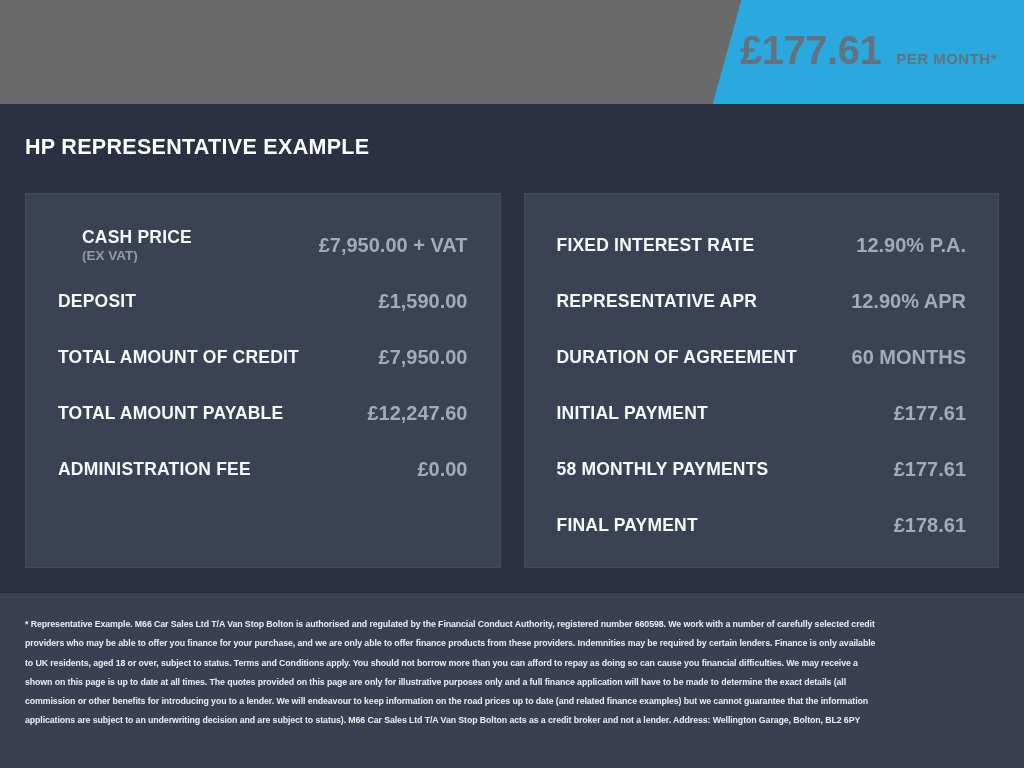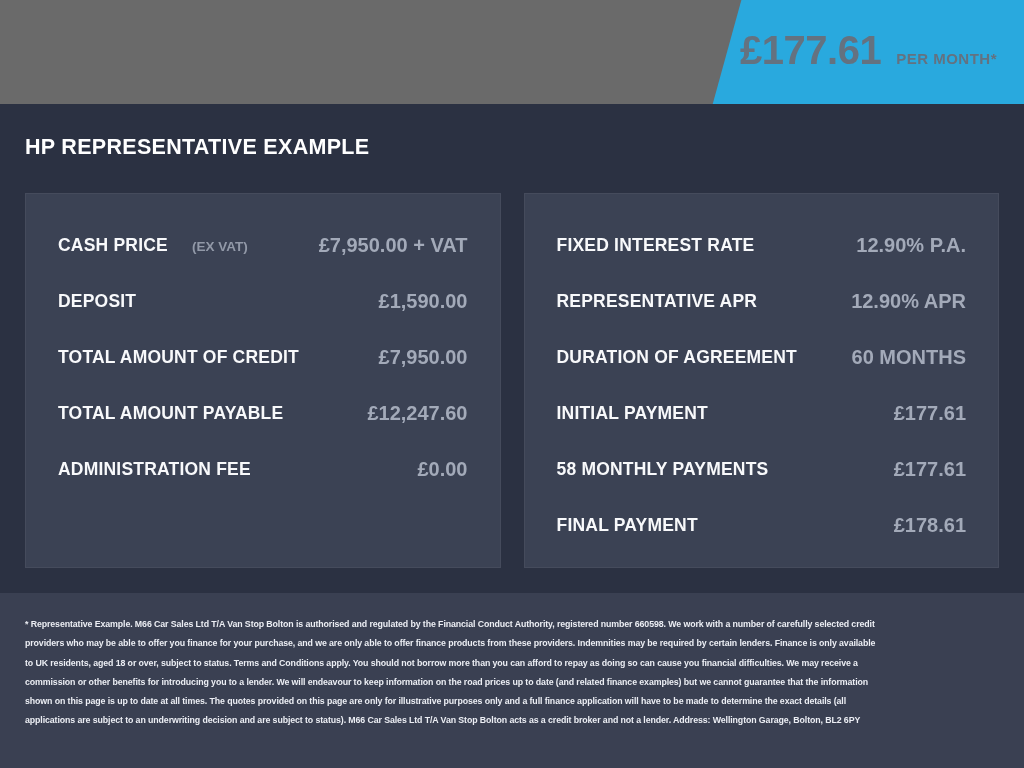--- a/index.html
+++ b/index.html
@@ -108,21 +108,21 @@
     background: var(--panel-bg);
     border: 1px solid rgba(255,255,255,0.05);
     padding: 23px 32px 0 32px;
   }
   .row {
     height: 56px;
     display: flex;
     align-items: center;
     justify-content: space-between;
   }
-  .row-label-group { display: flex; align-items: baseline; }
+  .row-label-group { display: flex; align-items: baseline; flex-direction: column; }
   .row-label {
     font-size: 17.5px;
     font-weight: 700;
     letter-spacing: 0.2px;
     color: var(--label-text);
     white-space: nowrap;
   }
   .row-sublabel {
     font-size: 13.5px;
     font-weight: 700;
@@ -264,20 +264,20 @@
     </div>
   </main>
 
   <footer class="legal">
   <div class="legal-line">* Representative Example. M66 Car Sales Ltd T/A Van Stop Bolton is authorised and regulated by the Financial Conduct Authority, registered number 660598. We work with a number of carefully selected credit</div>
 
   <div class="legal-line">providers who may be able to offer you finance for your purchase, and we are only able to offer finance products from these providers. Indemnities may be required by certain lenders. Finance is only available</div>
 
   <div class="legal-line">to UK residents, aged 18 or over, subject to status. Terms and Conditions apply. You should not borrow more than you can afford to repay as doing so can cause you financial difficulties. We may receive a</div>
 
+  <div class="legal-line">shown on this page is up to date at all times. The quotes provided on this page are only for illustrative purposes only and a full finance application will have to be made to determine the exact details (all</div>
+
   <div class="legal-line">commission or other benefits for introducing you to a lender. We will endeavour to keep information on the road prices up to date (and related finance examples) but we cannot guarantee that the information</div>
-
-  <div class="legal-line">shown on this page is up to date at all times. The quotes provided on this page are only for illustrative purposes only and a full finance application will have to be made to determine the exact details (all</div>
 
   <div class="legal-line">applications are subject to an underwriting decision and are subject to status). M66 Car Sales Ltd T/A Van Stop Bolton acts as a credit broker and not a lender. Address: Wellington Garage, Bolton, BL2 6PY</div>
 </footer>
 
 </div>
 
 </body></html>

